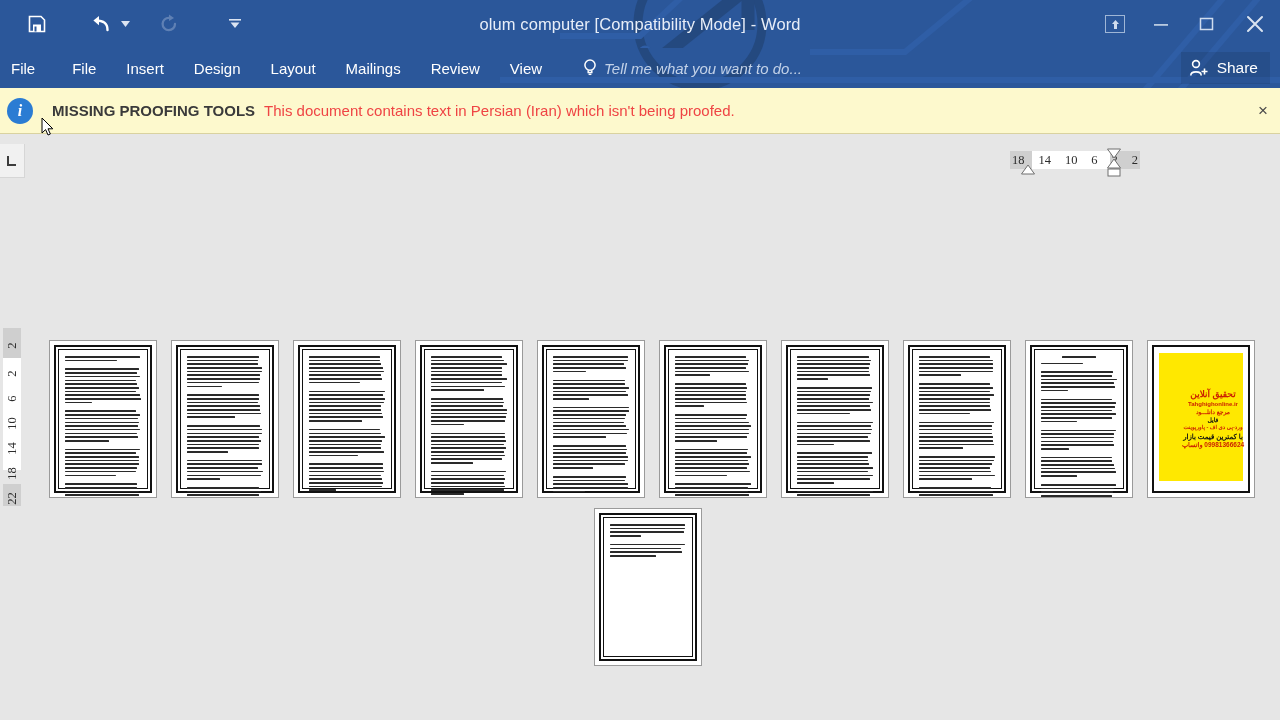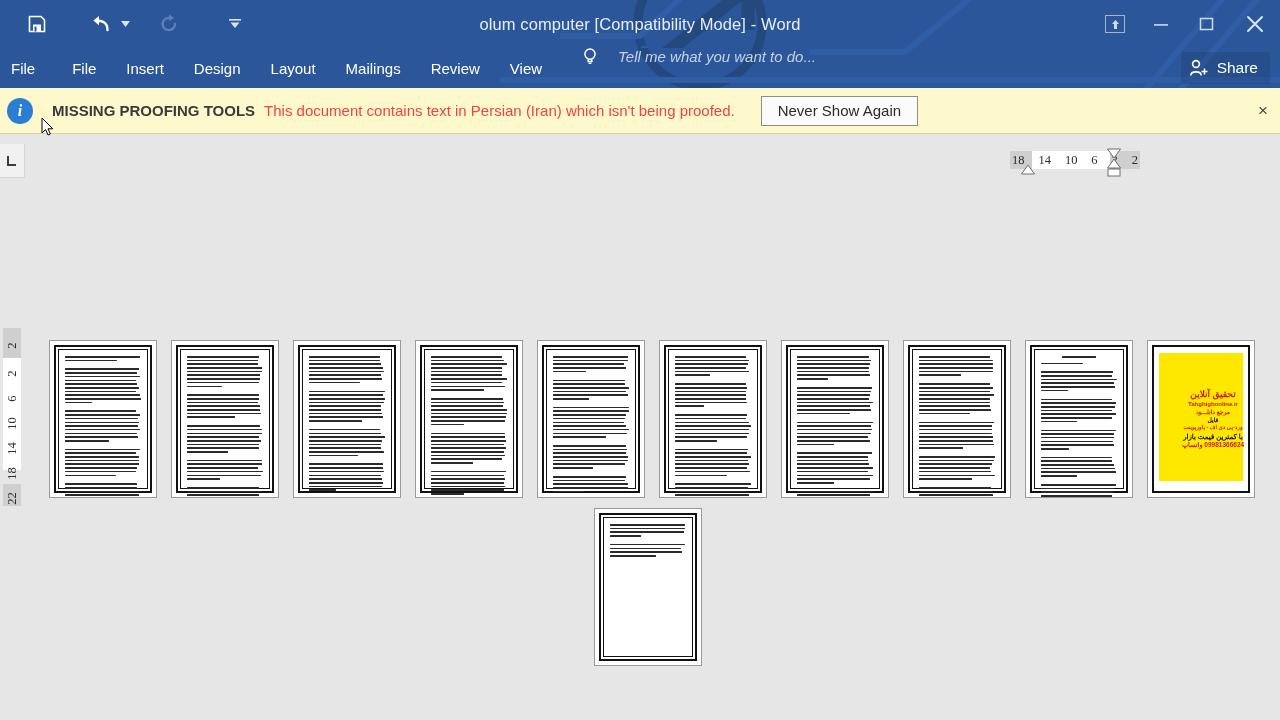--- a/index.html
+++ b/index.html
@@ -49,21 +49,21 @@
     overflow: hidden;
   }
   .rb-deco { position:absolute; top:-48px; left:0; width:1280px; height:96px; pointer-events:none; }
   .tabs { display: flex; align-items: center; height: 40px; z-index: 2; }
   .tab {
     color: #ffffff; font-size: 15px; padding: 0 15px; height: 40px;
     display: flex; align-items: center; white-space: nowrap;
   }
   .tab.file { padding-left: 11px; padding-right: 22px; }
   .tellme {
-    display: flex; align-items: flex-start; gap: 21px;
+    display: flex; align-items: center; gap: 7px;
     margin-left: 26px; height: 40px; z-index: 2;
     color: #c3d2e8; font-size: 15px; font-style: italic;
   }
   .bulb { color:#ffffff; display:flex; align-items:center; }
   .share {
     position: absolute; right: 10px; top: 4px; height: 32px;
     display: flex; align-items: center; gap: 8px;
     color: #ffffff; font-size: 15.5px; padding: 0 12px 0 8px;
     background: rgba(0,0,0,0.10); z-index: 3;
   }
@@ -297,21 +297,20 @@
       <path d="M15.5 9.5 L15.5 15.5 M12.5 12.5 L18.5 12.5" stroke="#ffffff" stroke-width="1.6"></path>
     </svg>
     <span>Share</span>
   </div>
 </div>
 
 <div class="msgbar">
   <div class="info-ic">i</div>
   <div class="msg-strong">MISSING PROOFING TOOLS</div>
   <div class="msg-text">This document contains text in Persian (Iran) which isn't being proofed.</div>
-  <div class="never-btn">Never Show Again</div>
   <div class="msg-close">×</div>
 </div>
 
 <div class="ruler-corner">
   <svg width="12" height="12" viewBox="0 0 12 12">
     <path d="M2 1 L2 10 L10 10" fill="none" stroke="#3c3c3c" stroke-width="2"></path>
   </svg>
 </div>
 
 <div class="hruler">

